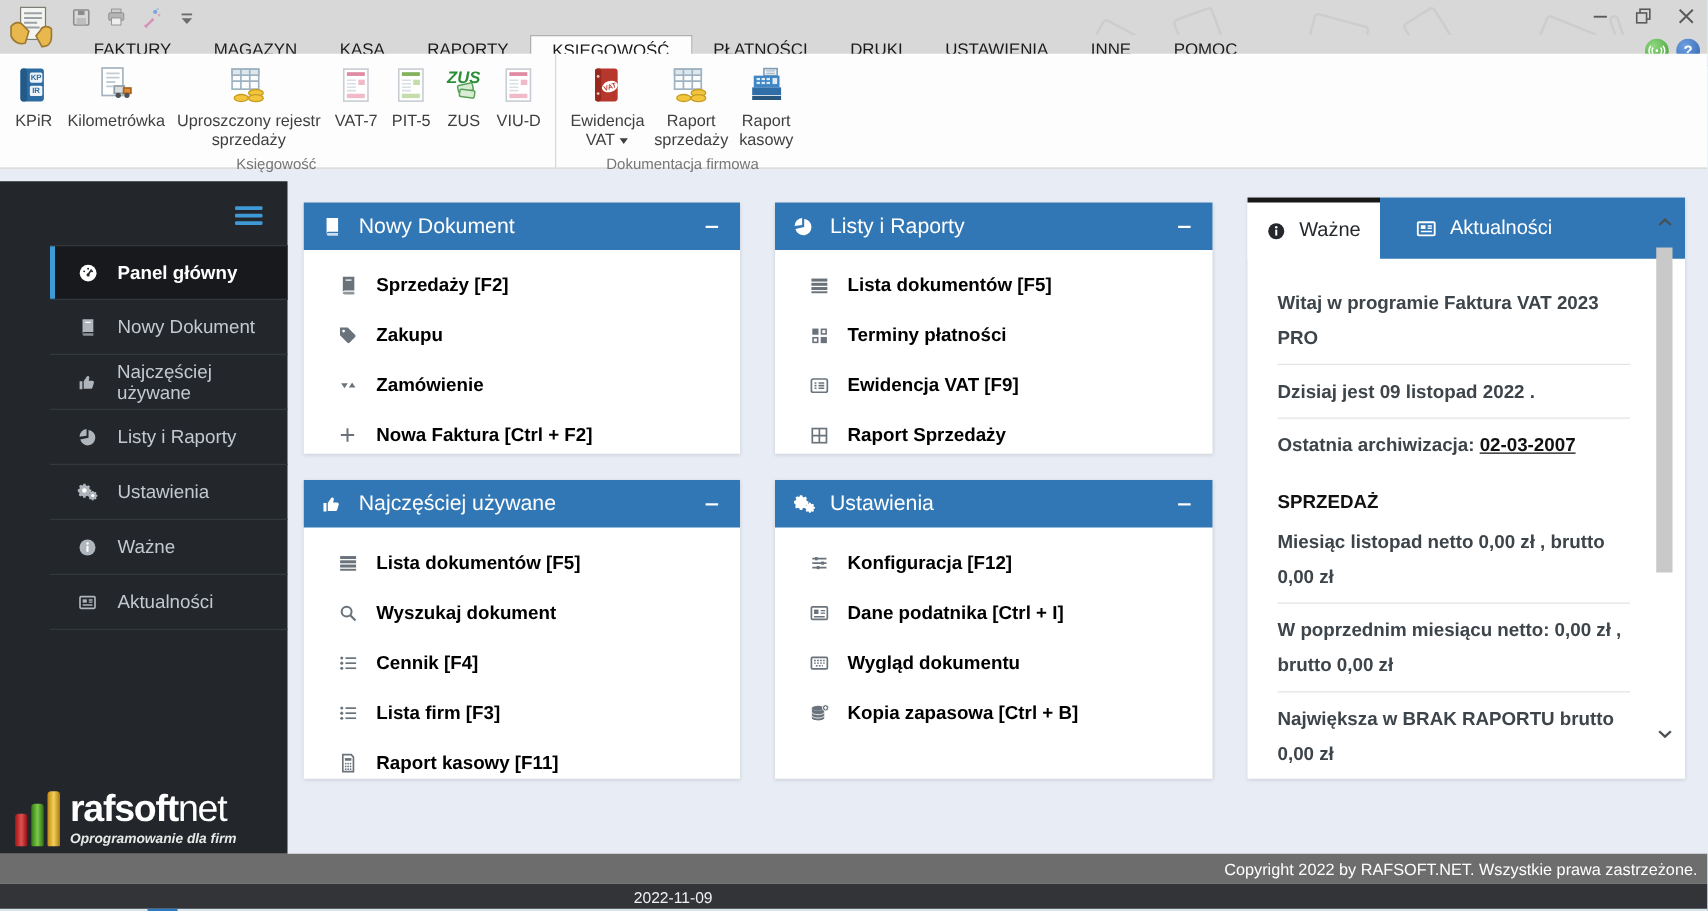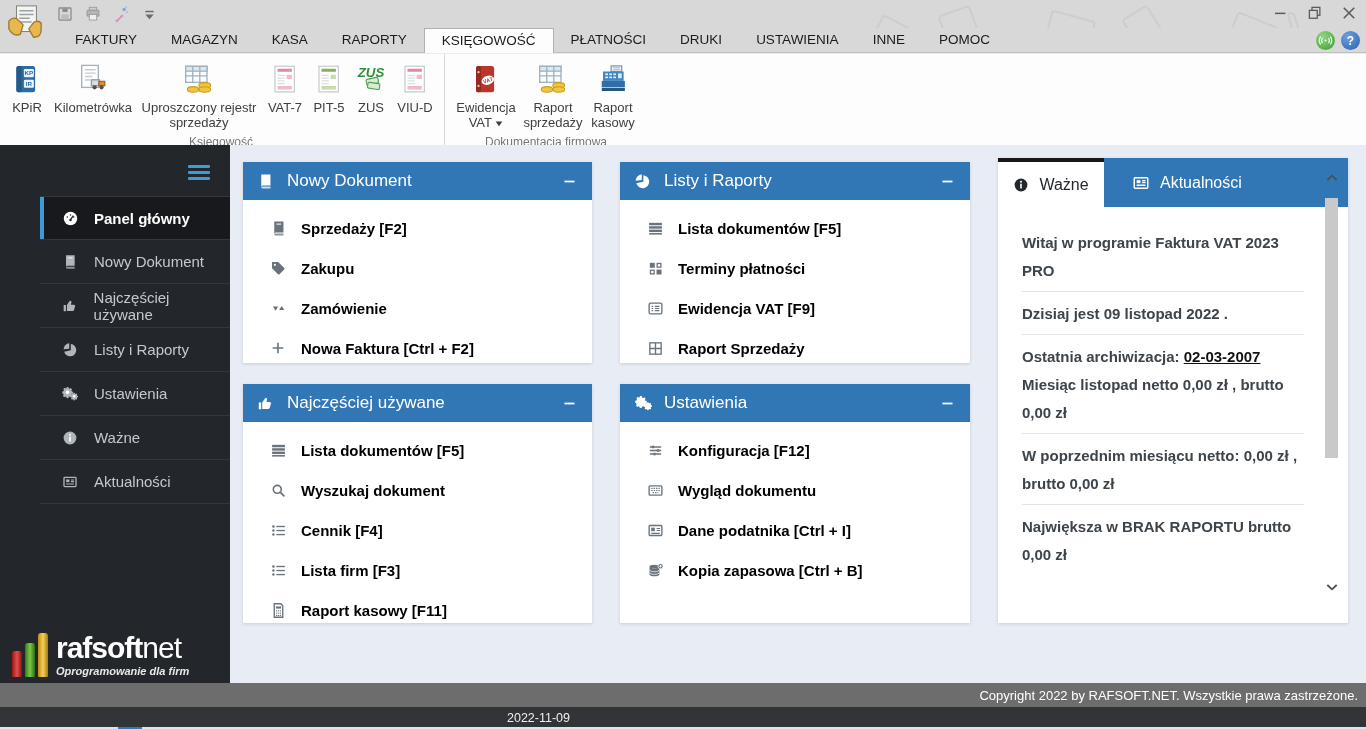--- a/index.html
+++ b/index.html
@@ -22,21 +22,21 @@
   .menubar { position:absolute; top:28px; left:0; right:0; height:25px; background:#d8d8d8; border-bottom:1px solid #bfbfbf; }
   .menu-tabs { position:absolute; left:58px; top:0; height:25px; display:flex; }
   .mtab { padding:4px 17px 0 17px; font-size:13.5px; color:#1b1b1b; height:25px; cursor:default; }
   .mtab.active { background:#fdfdfd; border:1px solid #b0b0b0; border-bottom:none; font-weight:400; }
   .menu-right { position:absolute; right:6px; top:3px; display:flex; gap:6px; }
   .menu-right .mrbtn { width:19px; height:19px; border-radius:50%; display:flex; align-items:center; justify-content:center; }
   .mrbtn.globe { background:radial-gradient(circle at 35% 30%,#8fd97f,#3f9a33); color:#fff; }
   .mrbtn.help  { background:radial-gradient(circle at 35% 30%,#6fa0e0,#2a5fb0); color:#fff; font-weight:bold; font-size:12px; }
 
   
-  .ribbon { position:absolute; top:54px; left:0; right:0; height:92px; background:#fdfdfd; border-bottom:1px solid #d2d2d2; display:flex; }
+  .ribbon { position:absolute; top:43px; left:0; right:0; height:92px; background:#fdfdfd; border-bottom:1px solid #d2d2d2; display:flex; }
   .rgroup { display:flex; flex-direction:column; padding:4px 6px 0 6px; position:relative; }
   .rgroup + .rgroup { border-left:1px solid #d8d8d8; }
   .rbuttons { display:flex; align-items:flex-start; }
   .rbtn { display:flex; flex-direction:column; align-items:center; padding:2px 5px; cursor:default; }
   .rbtn .ric { height:38px; display:flex; align-items:center; justify-content:center; }
   .rbtn .rlabel { font-size:13px; color:#3f3f3f; text-align:center; line-height:15px; margin-top:2px; }
   .glabel { text-align:center; font-size:12px; color:#767676; padding:3px 0 2px 0; margin-top:auto; }
 
   
   .content { position:absolute; top:145px; left:0; width:1366px; height:538px; background:#e8ecf4; }
@@ -808,32 +808,32 @@
             <span class="iic">
               <svg width="17" height="17">
                 <use href="#i-sliders" width="17" height="17"></use>
               </svg>
             </span>
             <span class="ilabel">Konfiguracja [F12]</span>
           </div>
         <div class="pitem">
             <span class="iic">
               <svg width="17" height="17">
+                <use href="#i-idcard" width="17" height="17"></use>
+              </svg>
+            </span>
+            <span class="ilabel">Dane podatnika [Ctrl + I]</span>
+          </div>
+        <div class="pitem">
+            <span class="iic">
+              <svg width="17" height="17">
                 <use href="#i-keys" width="17" height="17"></use>
               </svg>
             </span>
             <span class="ilabel">Wygląd dokumentu</span>
-          </div>
-        <div class="pitem">
-            <span class="iic">
-              <svg width="17" height="17">
-                <use href="#i-idcard" width="17" height="17"></use>
-              </svg>
-            </span>
-            <span class="ilabel">Dane podatnika [Ctrl + I]</span>
           </div>
         <div class="pitem">
             <span class="iic">
               <svg width="17" height="17">
                 <use href="#i-db" width="17" height="17"></use>
               </svg>
             </span>
             <span class="ilabel">Kopia zapasowa [Ctrl + B]</span>
           </div>
       </div>
@@ -857,20 +857,21 @@
             </span>
           <span>Aktualności</span>
         </div>
       </div>
       <div class="rcontent">
         <div class="rline">Witaj w programie Faktura VAT 2023 PRO</div>
         <hr class="rhr">
         <div class="rline">Dzisiaj jest 09 listopad 2022 .</div>
         <hr class="rhr">
         <div class="rline"><span>Ostatnia archiwizacja: </span><a class="rlink">02-03-2007</a></div>
+        <div class="rheading">SPRZEDAŻ</div>
         <div class="rline">Miesiąc listopad netto 0,00 zł , brutto 0,00 zł</div>
         <hr class="rhr">
         <div class="rline">W poprzednim miesiącu netto: 0,00 zł , brutto 0,00 zł</div>
         <hr class="rhr">
         <div class="rline">Największa w BRAK RAPORTU brutto 0,00 zł</div>
 
       </div>
       <div class="rscroll">
         <div class="sarrow up">
             <svg width="16" height="16">

